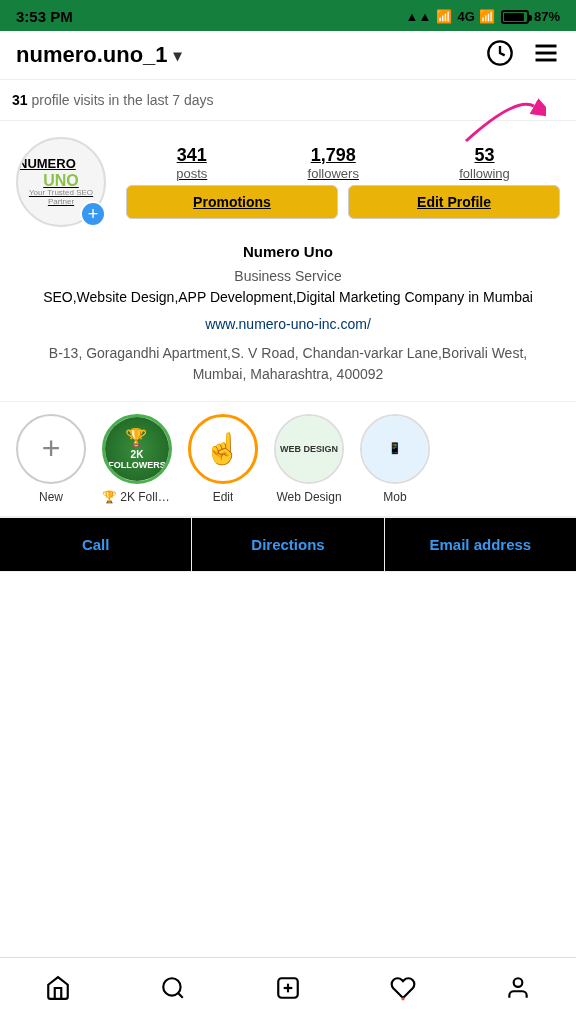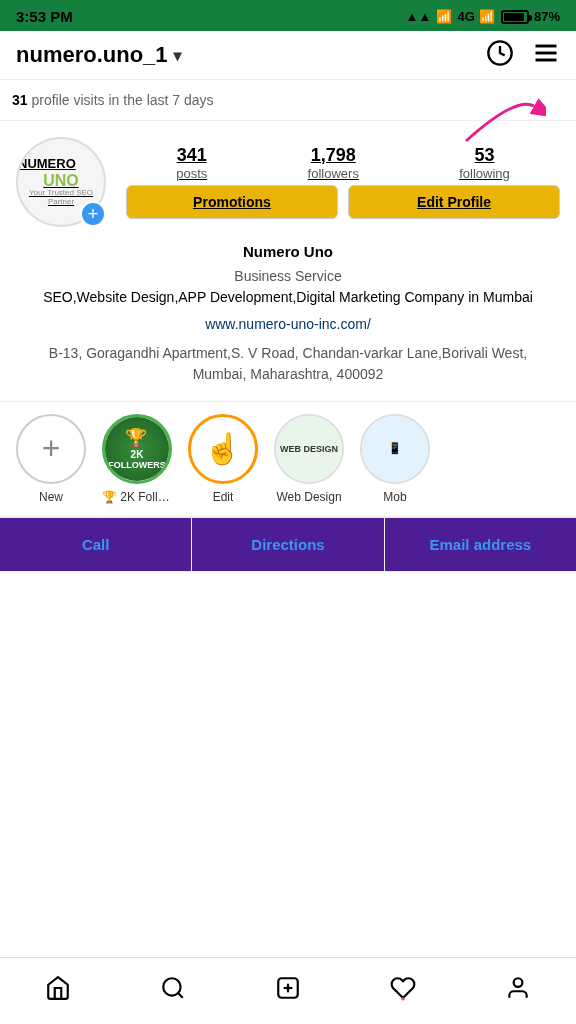--- a/index.html
+++ b/index.html
@@ -298,21 +298,21 @@
     }
     .contact-btn {
       flex: 1;
       padding: 18px 8px;
       text-align: center;
       font-size: 15px;
       font-weight: 600;
       color: #3897f0;
       cursor: pointer;
       border: none;
-      background: #4c1d95;
+      background: #000000;
     }
     .contact-btn:not(:last-child) {
       border-right: 1px solid #eee;
     }
 
     
     .bottom-nav {
       position: fixed;
       bottom: 0;
       left: 0;

